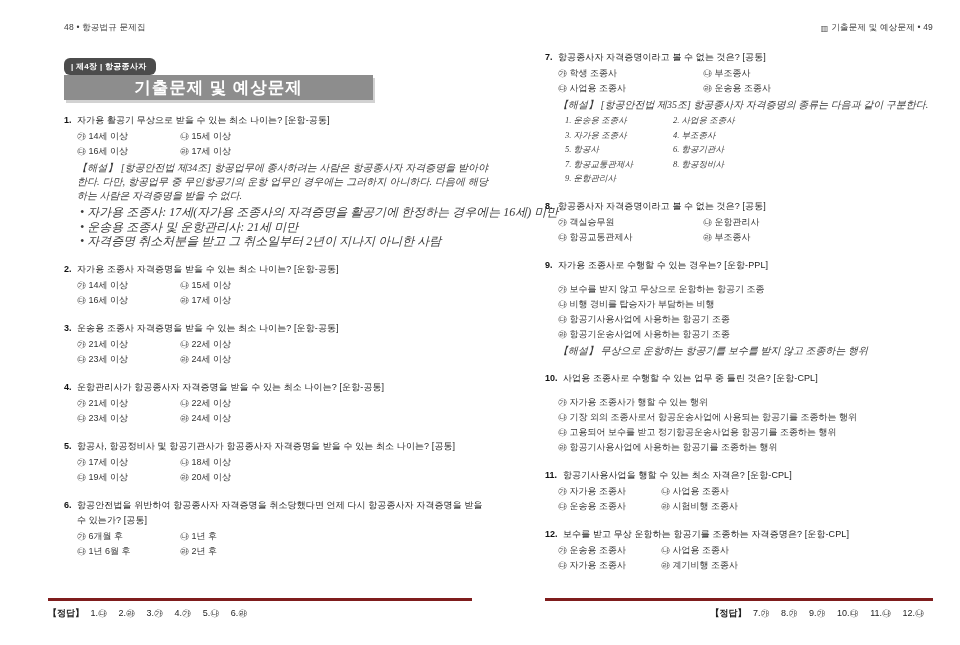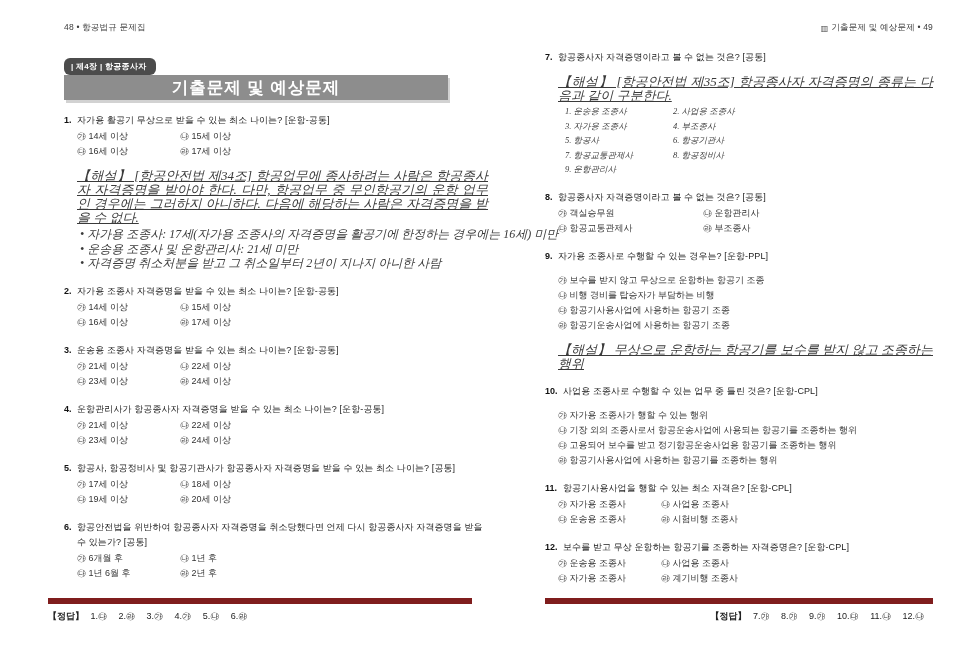--- a/index.html
+++ b/index.html
@@ -10,48 +10,48 @@
   .page { position:absolute; top:22px; }
   .page-left  { left:64px;  width:424px; }
   .page-right { left:545px; width:388px; }
 
   .page-header { font-size:8.5px; color:#3c3c3c; letter-spacing:0.2px; }
   .page-header.right { text-align:right; }
   .box-icon { display:inline-block; font-size:8px; color:#555; margin-right:3px; transform:translateY(0.5px); }
 
   .chapter-tab { display:inline-block; background:#4c4c4c; color:#ffffff;
     font-size:8px; font-weight:bold; padding:3px 9px 3px 7px; margin-top:24px; letter-spacing:0.3px;border-radius:6px; }
-  .title-banner { width:384px; height:25px; background:#8d8d8d; box-shadow:2px 3px 0 #d2d2d2;
+  .title-banner { width:309px; height:25px; background:#8d8d8d; box-shadow:2px 3px 0 #d2d2d2;
     color:#ffffff; font-weight:bold; font-size:16.5px; letter-spacing:1px;
     display:flex; align-items:center; justify-content:center; margin-bottom:13px; }
 
   .question { margin-bottom:13px; }
   .q-line { display:flex; font-size:9px; line-height:15px; margin-bottom:1px; }
   .q-num { font-weight:bold; min-width:13px; color:#111; }
   .q-num.w2 { min-width:18px; }
   .q-text { color:#222; letter-spacing:0.1px; }
 
   .opts { margin-left:13px; font-size:9px; color:#333; }
   .opts-2col { display:grid; grid-template-columns:103px 1fr; }
   .opts-2col.wide { grid-template-columns:145px 1fr; }
   .opts-1col { display:grid; grid-template-columns:1fr;margin-top:9px; }
   .opt { line-height:15px; white-space:nowrap; }
 
-  .expl { margin-left:13px; font-size:13px; line-height:14px; color:#3a3a3a;
+  .expl { margin-left:13px; font-size:10px; line-height:14px; color:#3a3a3a;
     font-style:italic; font-family:"Liberation Serif","DejaVu Serif",serif;
-    margin-top:10px; text-align:justify;text-decoration:underline; }
+    margin-top:2px; text-align:justify; }
   .bullets { margin-left:16px; margin-top:2px; font-style:italic;
     font-family:"Liberation Serif","DejaVu Serif",serif; font-size:12px;
     line-height:14.5px; color:#3a3a3a; }
   .bullet { white-space:nowrap; }
   .cert-list { margin-left:20px; margin-top:1px; display:grid; grid-template-columns:108px 1fr;
     font-style:italic; font-family:"Liberation Serif","DejaVu Serif",serif;
     font-size:8.5px; line-height:14.5px; color:#3a3a3a; }
 
-  .answers-bar { position:absolute; top:598px; border-top:6px solid #7f1d1d; padding-top:6px;
+  .answers-bar { position:absolute; top:598px; border-top:3px solid #7f1d1d; padding-top:6px;
     font-size:9px; color:#222; }
   .answers-bar.left-bar  { left:48px;  width:424px; }
   .answers-bar.right-bar { left:545px; width:388px;text-align:right; }
   .answers-label { font-weight:bold; margin-right:4px; }
   .answer-item { margin-right:9px; }
 </style>
 </head>
 <body>
 
 <div class="spread">
@@ -165,20 +165,26 @@
 
   <div class="page page-right">
     <div class="page-header right">
       <span class="box-icon">▥</span><span>기출문제 및 예상문제 • 49</span>
     </div>
 
     <div class="question" style="margin-top:16px;">
       <div class="q-line">
         <span class="q-num">7.</span>
         <span class="q-text">항공종사자 자격증명이라고 볼 수 없는 것은? [공통]</span>
+      </div>
+      <div class="opts opts-2col wide">
+        <span class="opt">㉮ 학생 조종사</span>
+        <span class="opt">㉯ 부조종사</span>
+        <span class="opt">㉰ 사업용 조종사</span>
+        <span class="opt">㉱ 운송용 조종사</span>
       </div>
       <div class="expl">【해설】 [항공안전법 제35조] 항공종사자 자격증명의 종류는 다음과 같이 구분한다.</div>
       <div class="cert-list">
         <span>1. 운송용 조종사</span>
         <span>2. 사업용 조종사</span>
         <span>3. 자가용 조종사</span>
         <span>4. 부조종사</span>
         <span>5. 항공사</span>
         <span>6. 항공기관사</span>
         <span>7. 항공교통관제사</span>

